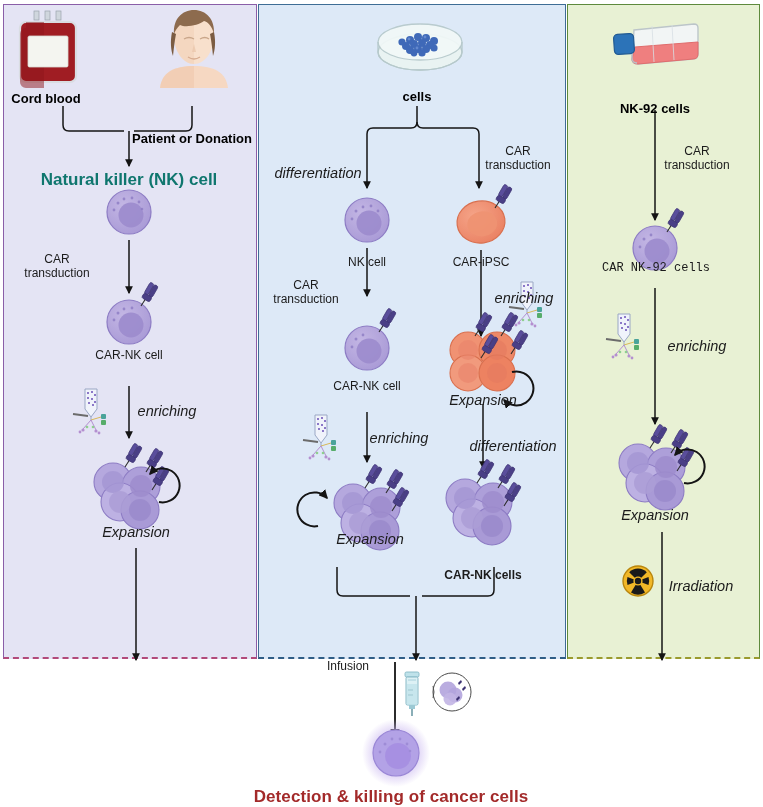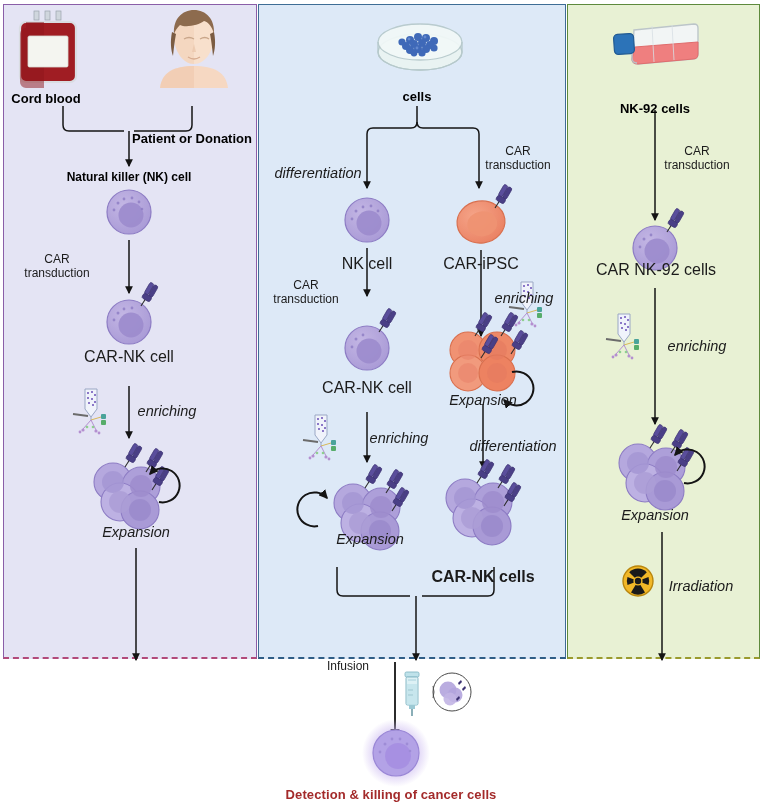--- a/index.html
+++ b/index.html
@@ -17,25 +17,25 @@
   #panel-ipsc{left:258px;width:308px;background:#dde9f7;
       border:1.6px solid #3e6d95;border-bottom:2px dashed #2f5d86;}
   #panel-nk92{left:567px;width:193px;background:#e8f1d4;
       border:1.6px solid #5e8a3c;border-bottom:2px dashed #9a9a2e;}
 
   
   .t{position:absolute;white-space:pre;line-height:1.18;}
   .ctr{text-align:center;transform:translateX(-50%);}
 
   .lbl-head{font-size:13px;font-weight:bold;color:#000000;}
-  .lbl-cell{font-size:16px;color:#1b1b1b;}
+  .lbl-cell{font-size:12px;color:#1b1b1b;}
   .lbl-proc{font-size:12px;color:#1b1b1b;}
   .lbl-ital{font-size:14.5px;font-style:italic;color:#1b1b1b;}
-  .lbl-nk{font-size:12px;font-weight:bold;color:#000000;}
-  .lbl-final{font-size:13px;font-weight:bold;color:#a32a2a;letter-spacing:.1px;}
+  .lbl-nk{font-size:17px;font-weight:bold;color:#0f766e;}
+  .lbl-final{font-size:17px;font-weight:bold;color:#a32a2a;letter-spacing:.1px;}
 
   
   svg.ov{position:absolute;left:0;top:0;width:763px;height:807px;overflow:visible;
          pointer-events:none;}
 
   
   .ic{position:absolute;}
 </style>
 </head>
 <body>
@@ -525,21 +525,21 @@
   <div class="t lbl-ital ctr" style="left:524px;top:290px;">enriching</div>
   <div class="t lbl-cell ctr" style="left:367px;top:379px;">CAR-NK cell</div>
   <div class="t lbl-ital ctr" style="left:483px;top:392px;">Expansion</div>
   <div class="t lbl-ital ctr" style="left:399px;top:430px;">enriching</div>
   <div class="t lbl-ital ctr" style="left:513px;top:438px;">differentiation</div>
   <div class="t lbl-ital ctr" style="left:370px;top:531px;">Expansion</div>
   <div class="t lbl-cell ctr" style="left:483px;top:568px;font-weight:bold;">CAR-NK cells</div>
 
   <div class="t lbl-head ctr" style="left:655px;top:89px;margin-top:12px;">NK-92 cells</div>
   <div class="t lbl-proc ctr" style="left:697px;top:144px;"><span>CAR</span><br><span>transduction</span></div>
-  <div class="t lbl-cell ctr" style="left:656px;top:261px;">CAR NK-92 cells</div>
+  <div class="t lbl-cell ctr" style="left:656px;top:261px;font-family:Liberation Mono, monospace;">CAR NK-92 cells</div>
   <div class="t lbl-ital ctr" style="left:697px;top:338px;">enriching</div>
   <div class="t lbl-ital ctr" style="left:655px;top:507px;">Expansion</div>
   <div class="t lbl-ital ctr" style="left:701px;top:578px;">Irradiation</div>
 
   <div class="t lbl-proc ctr" style="left:348px;top:659px;">Infusion</div>
   <div class="t lbl-final ctr" style="left:391px;top:787px;">Detection &amp; killing of cancer cells</div>
 
 </div>
 
 </body></html>

